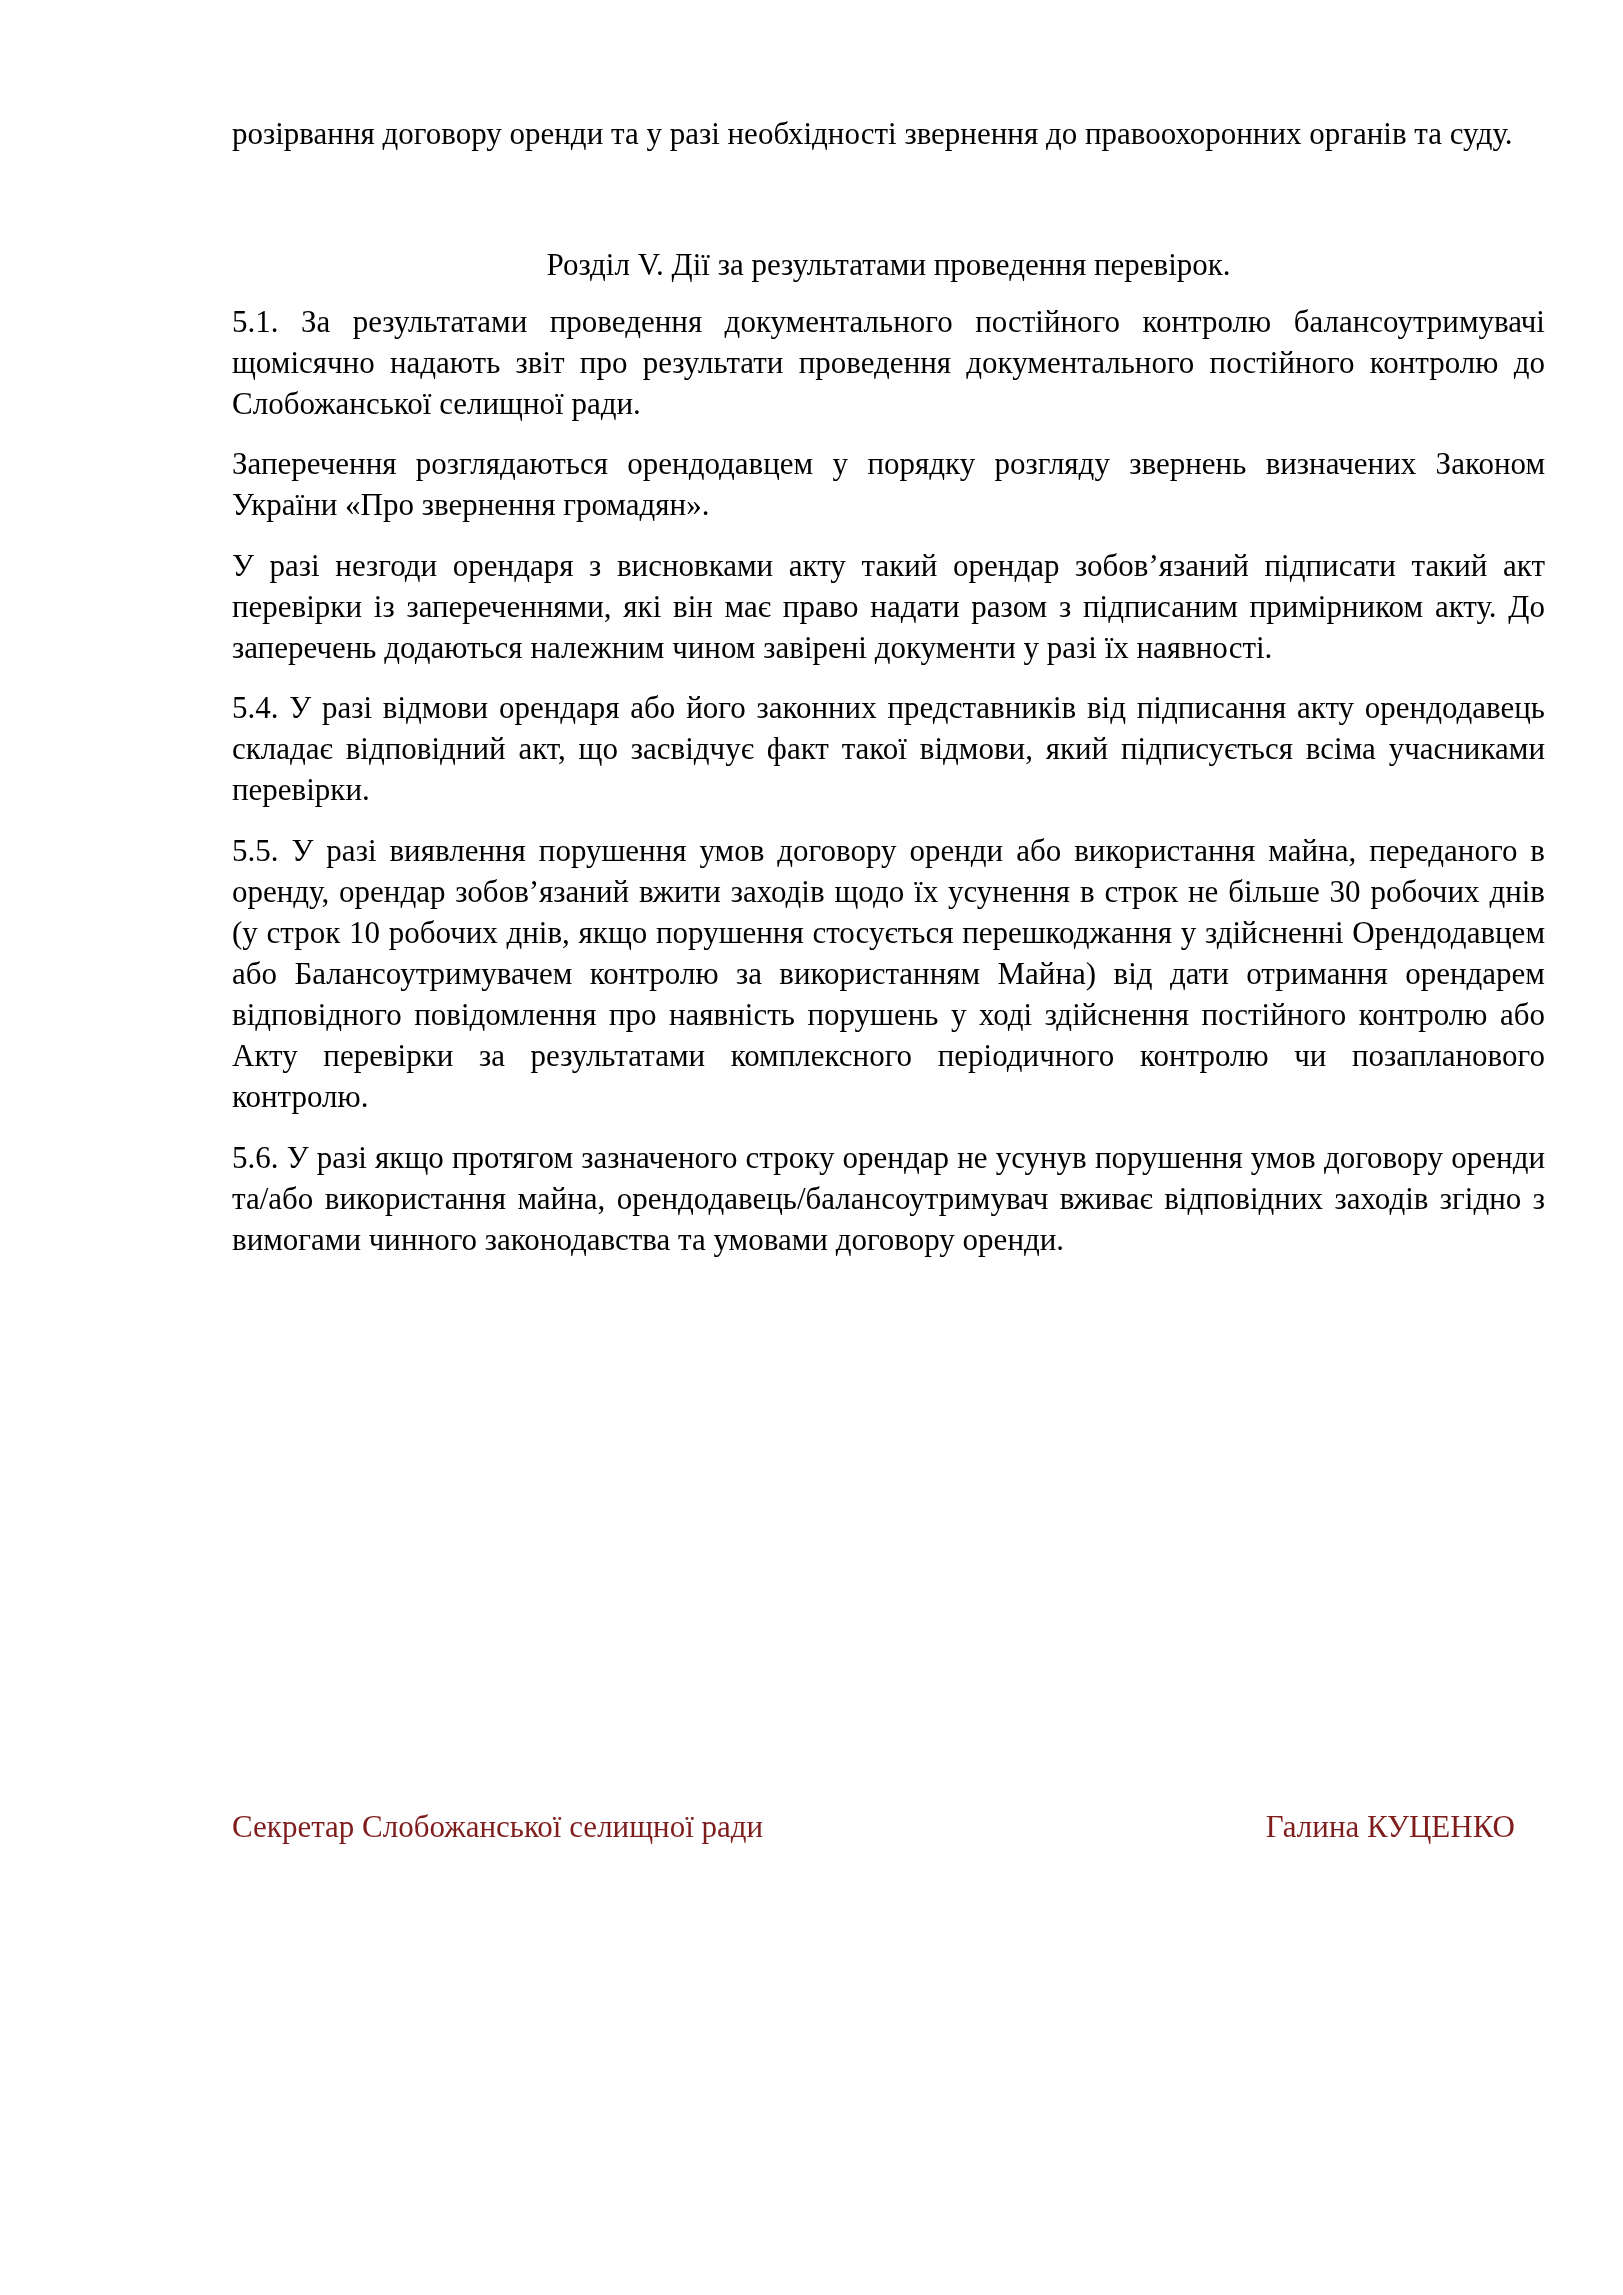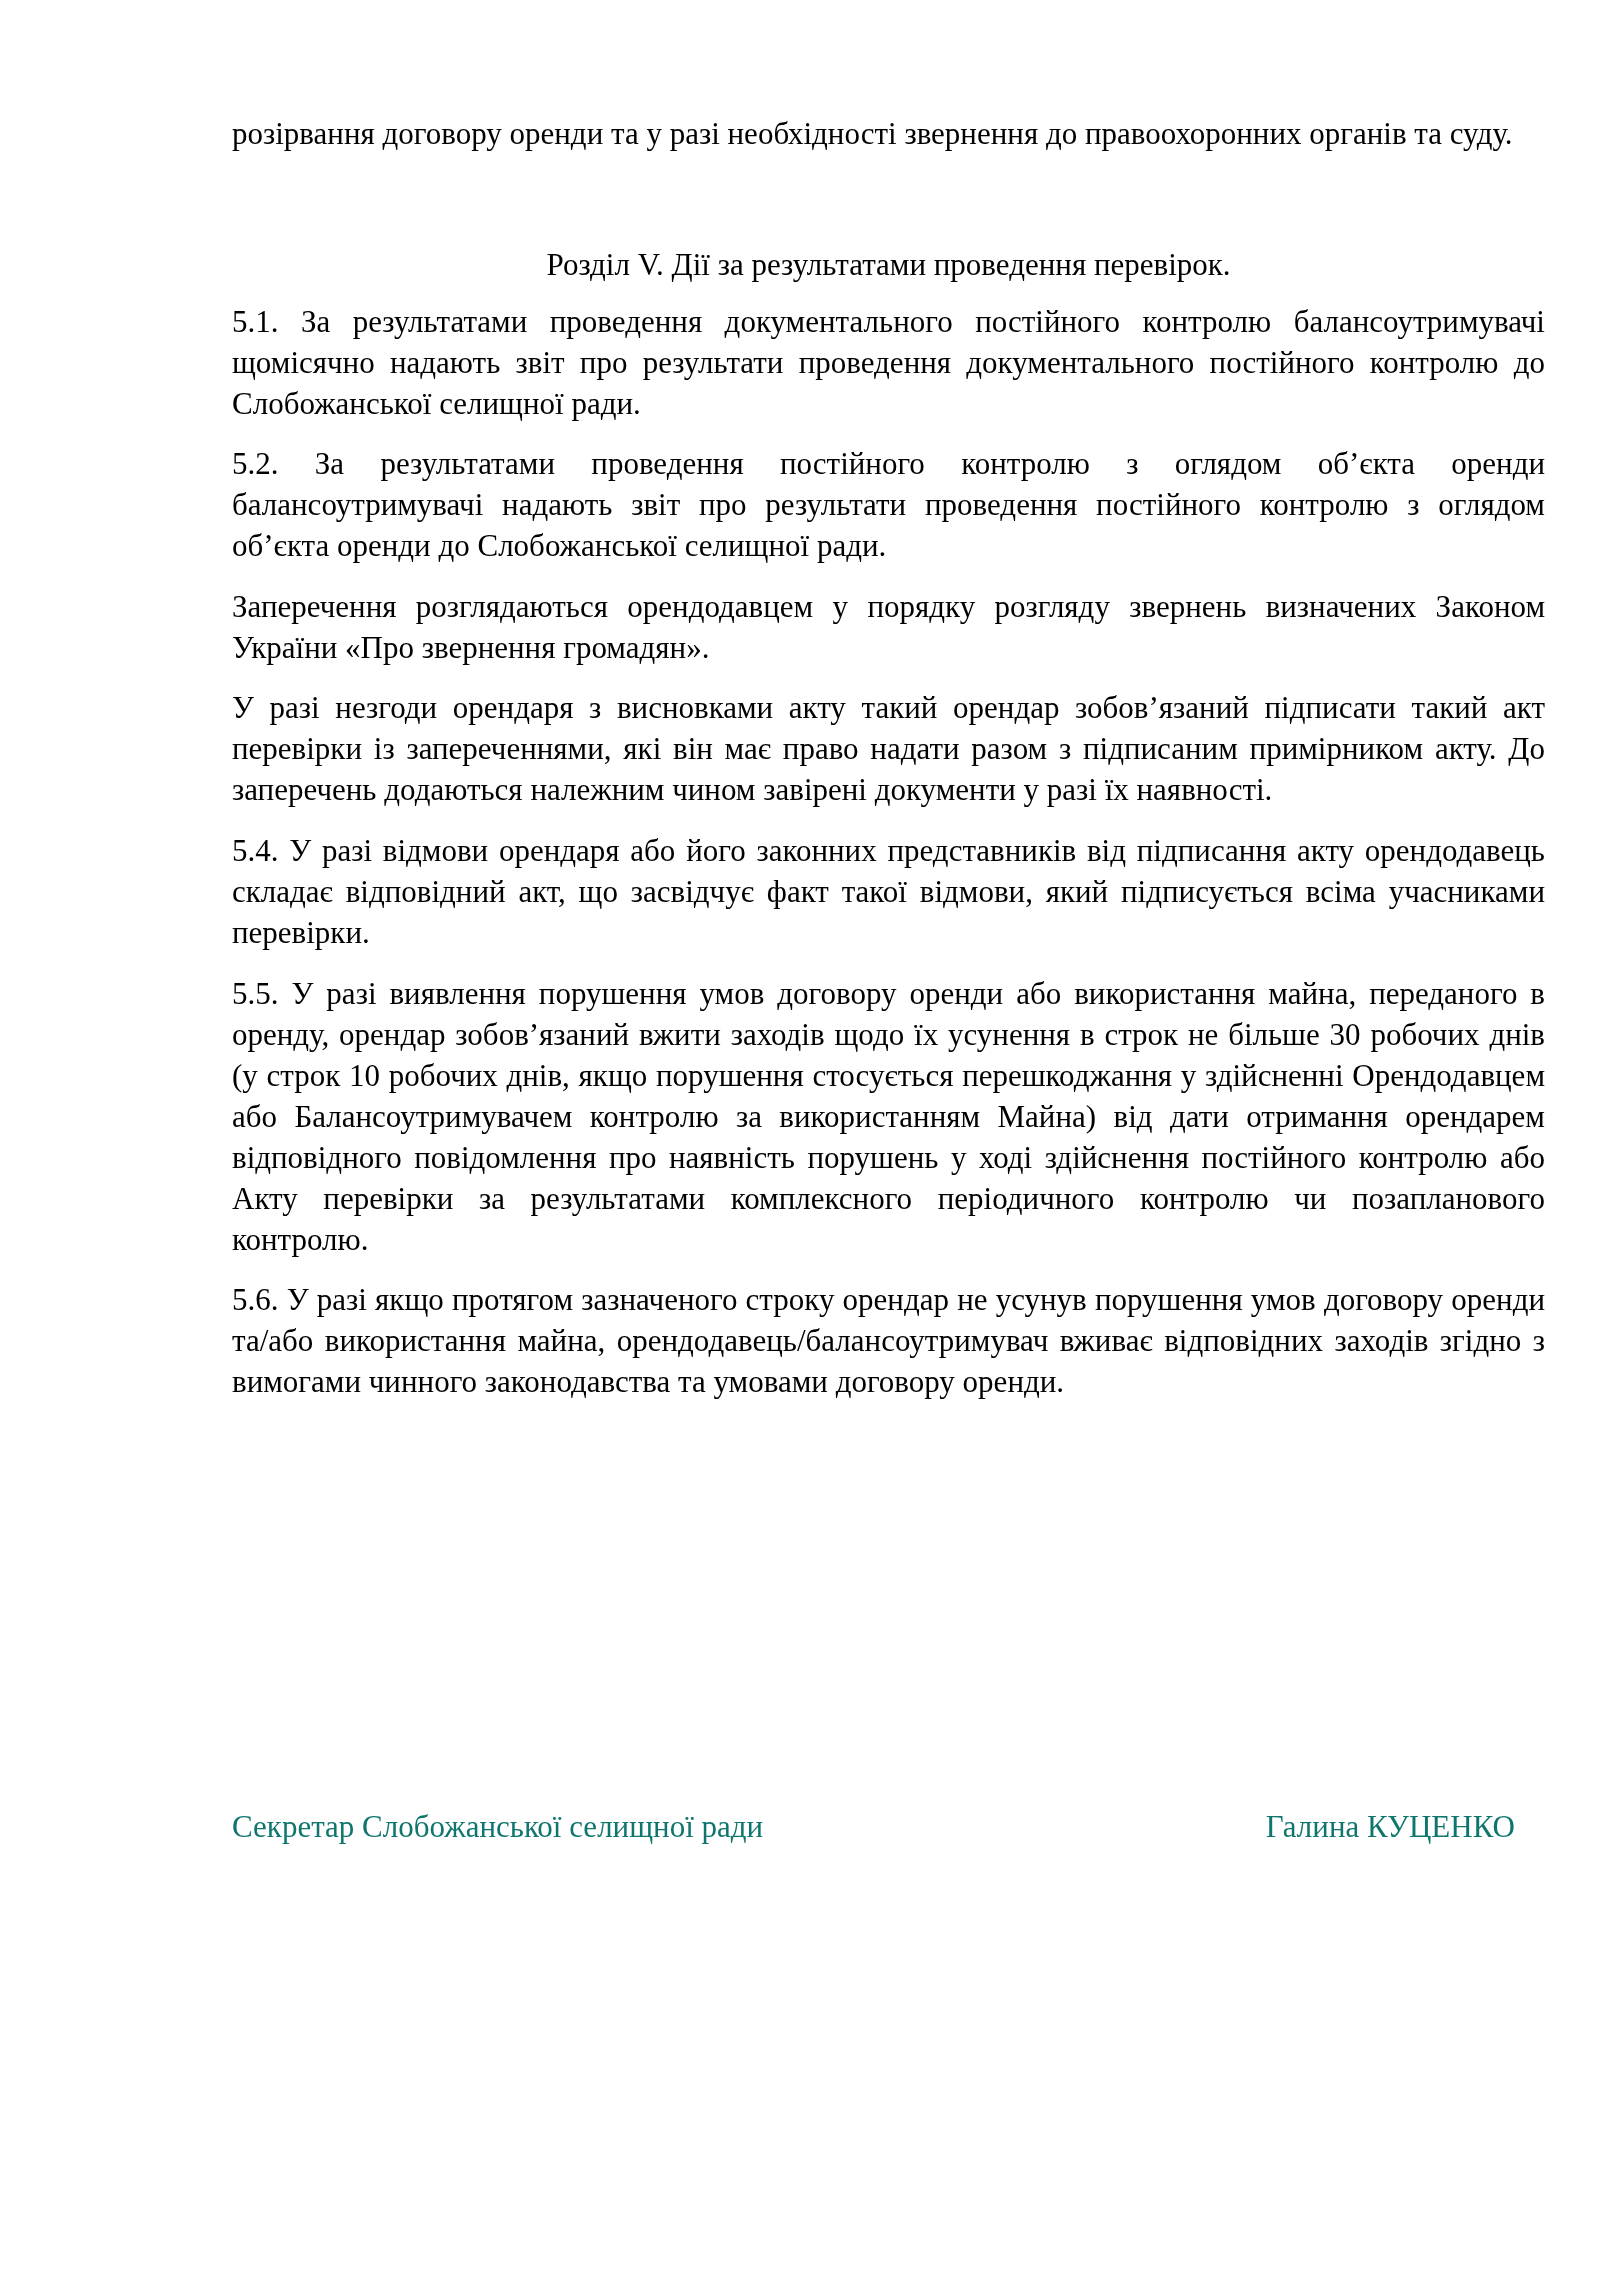--- a/index.html
+++ b/index.html
@@ -21,31 +21,30 @@
   .signature {
     position: absolute;
     left: 232px;
     top: 1806px;
     width: 1283px;
     display: flex;
     justify-content: space-between;
     font-family: "Liberation Serif", "DejaVu Serif", serif;
     font-size: 31px;
     line-height: 41px;
-    color: #0f766e;
+    color: #7f1d1d;
   }
 </style>
 </head>
 <body>
 
 <div class="page">
   <p class="cont">розірвання договору оренди та у разі необхідності звернення до правоохоронних органів та суду.</p>
   <p class="section-title">Розділ V. Дії за результатами проведення перевірок.</p>
   <p class="para">5.1. За результатами проведення документального постійного контролю балансоутримувачі щомісячно надають звіт про результати проведення документального постійного контролю до Слобожанської селищної ради.</p>
-  <p class="para">5.2. За результатами проведення постійного контролю з оглядом об’єкта оренди балансоутримувачі надають звіт про результати проведення постійного контролю з оглядом об’єкта оренди до Слобожанської селищної ради.</p>
   <p class="para">Заперечення розглядаються орендодавцем у порядку розгляду звернень визначених Законом України «Про звернення громадян».</p>
   <p class="para">У разі незгоди орендаря з висновками акту такий орендар зобов’язаний підписати такий акт перевірки із запереченнями, які він має право надати разом з підписаним примірником акту. До заперечень додаються належним чином завірені документи у разі їх наявності.</p>
   <p class="para">5.4. У разі відмови орендаря або його законних представників від підписання акту орендодавець складає відповідний акт, що засвідчує факт такої відмови, який підписується всіма учасниками перевірки.</p>
   <p class="para">5.5. У разі виявлення порушення умов договору оренди або використання майна, переданого в оренду, орендар зобов’язаний вжити заходів щодо їх усунення в строк не більше 30 робочих днів (у строк 10 робочих днів, якщо порушення стосується перешкоджання у здійсненні Орендодавцем або Балансоутримувачем контролю за використанням Майна) від дати отримання орендарем відповідного повідомлення про наявність порушень у ході здійснення постійного контролю або Акту перевірки за результатами комплексного періодичного контролю чи позапланового контролю.</p>
   <p class="para">5.6. У разі якщо протягом зазначеного строку орендар не усунув порушення умов договору оренди та/або використання майна, орендодавець/балансоутримувач вживає відповідних заходів згідно з вимогами чинного законодавства та умовами договору оренди.</p>
 </div>
 
 <div class="signature">
   <span>Секретар Слобожанської селищної ради</span>
   <span>Галина КУЦЕНКО</span>

